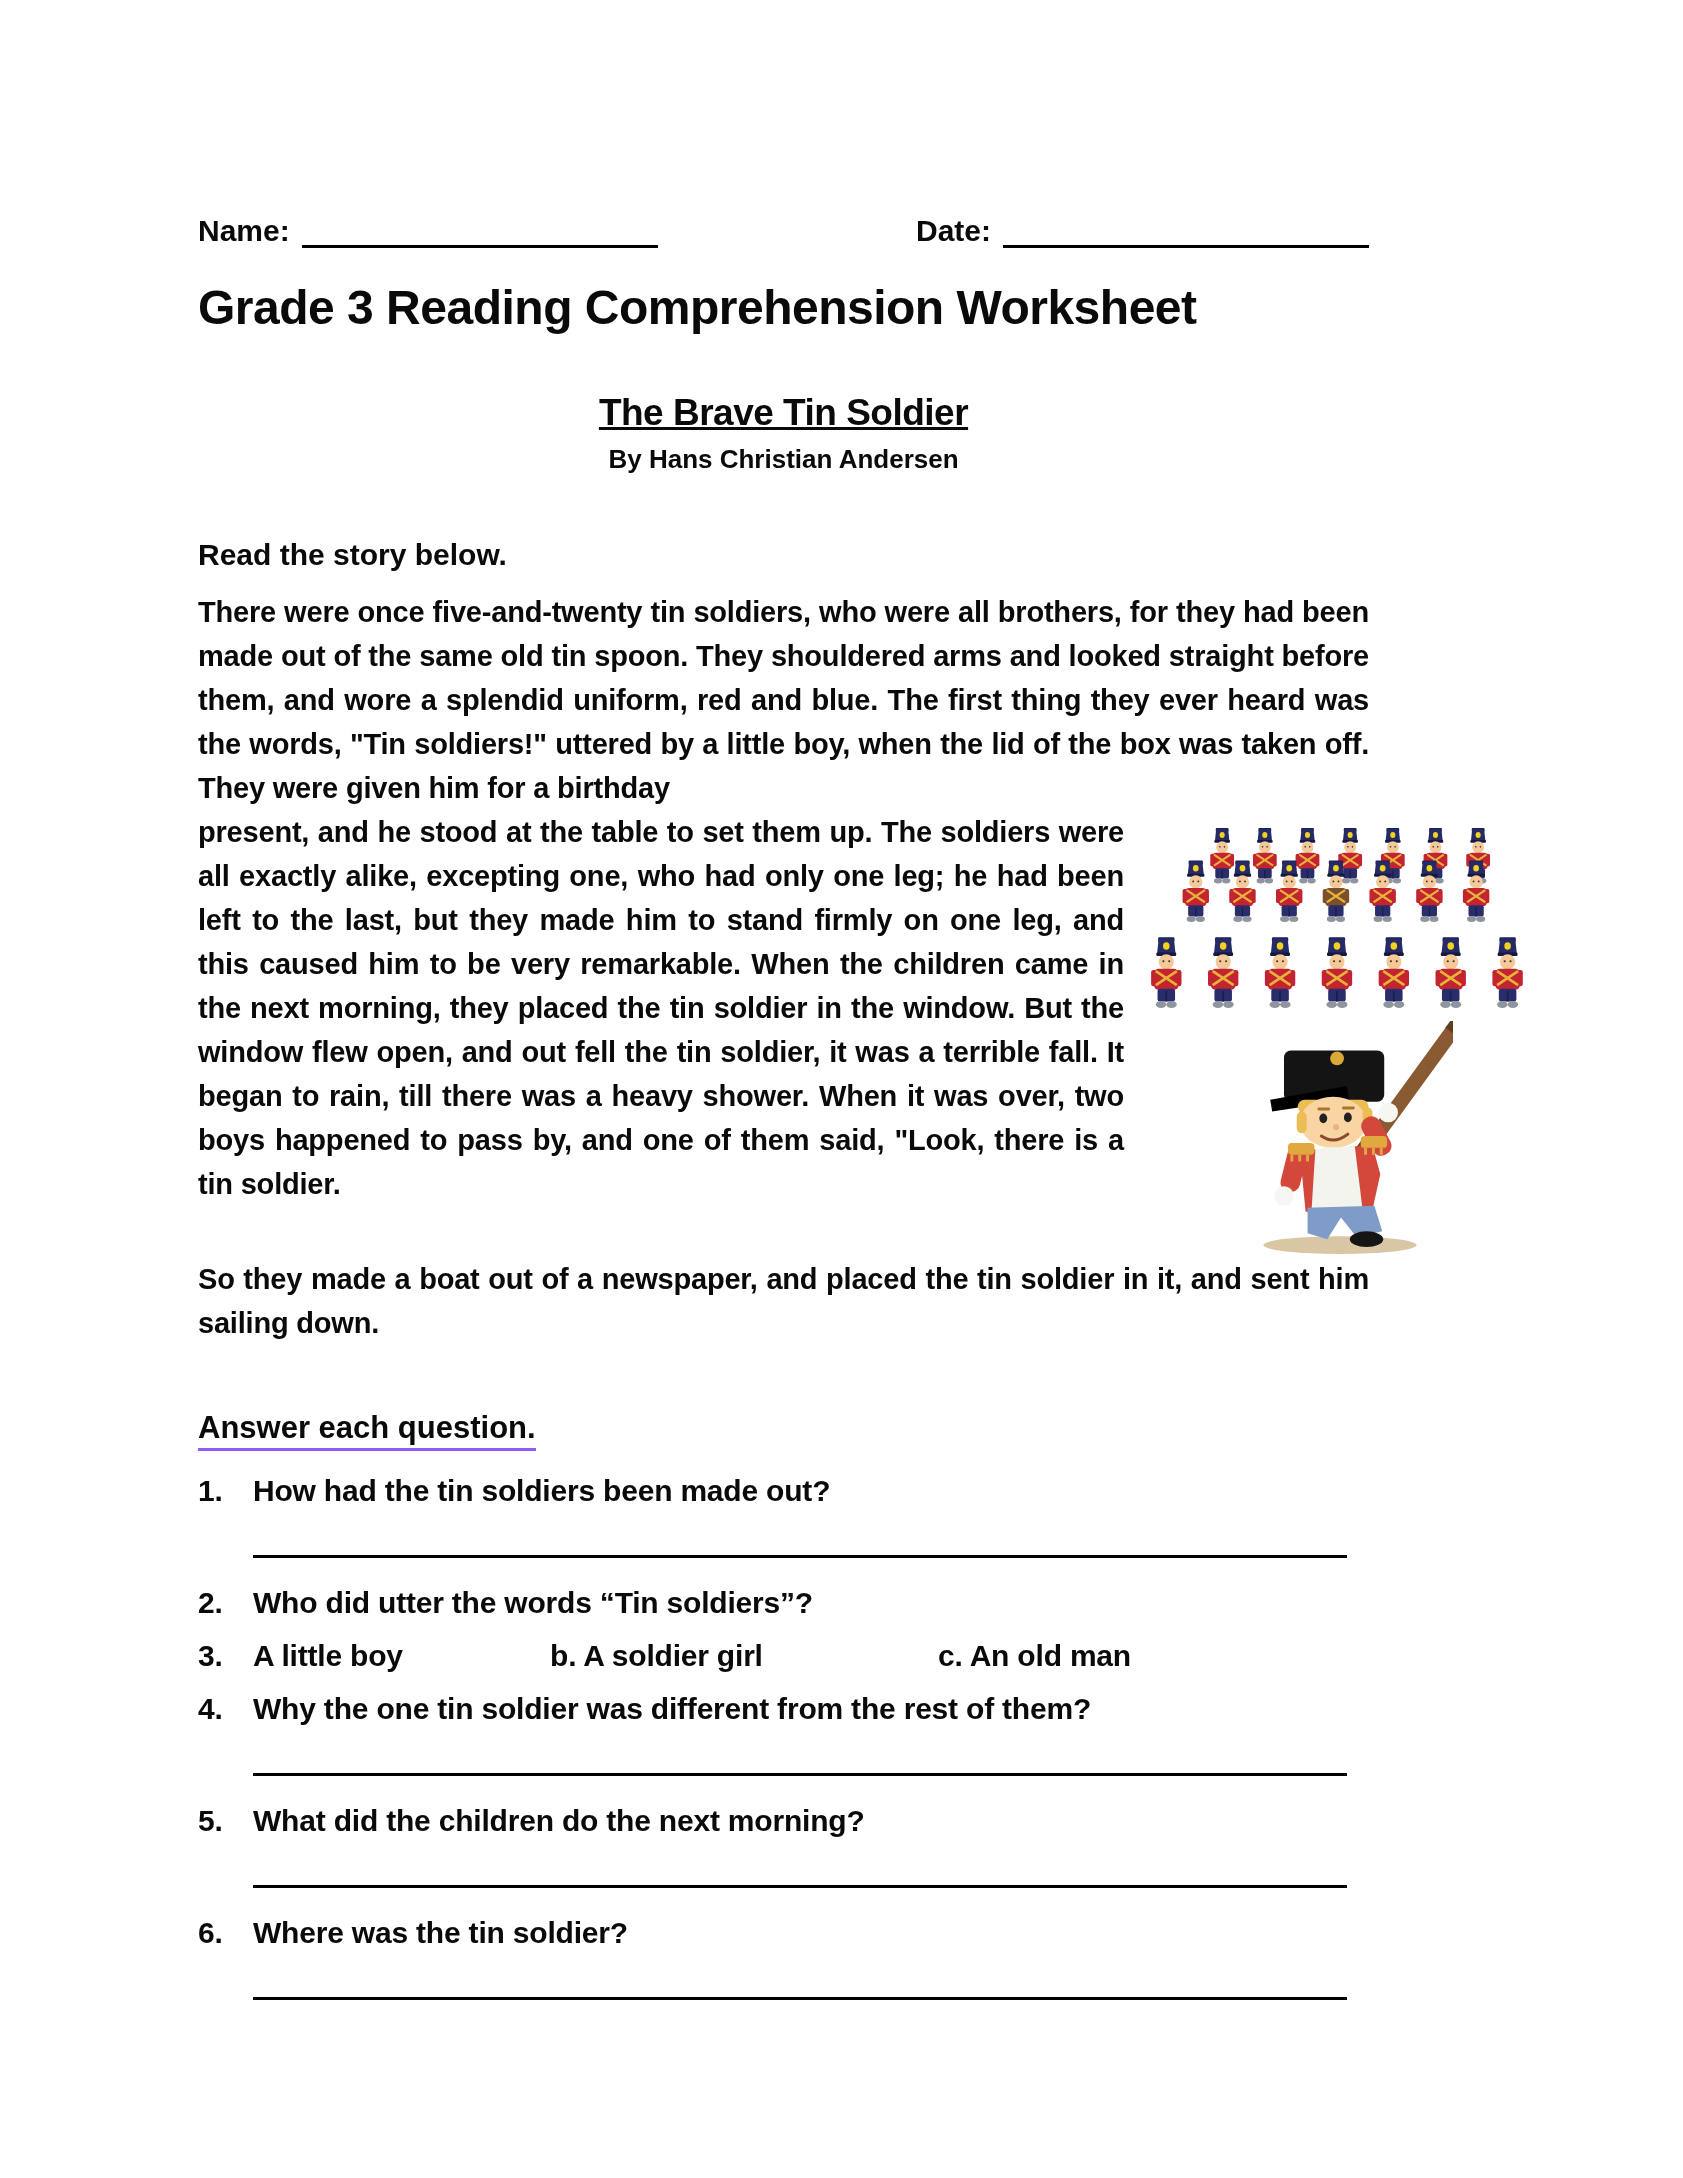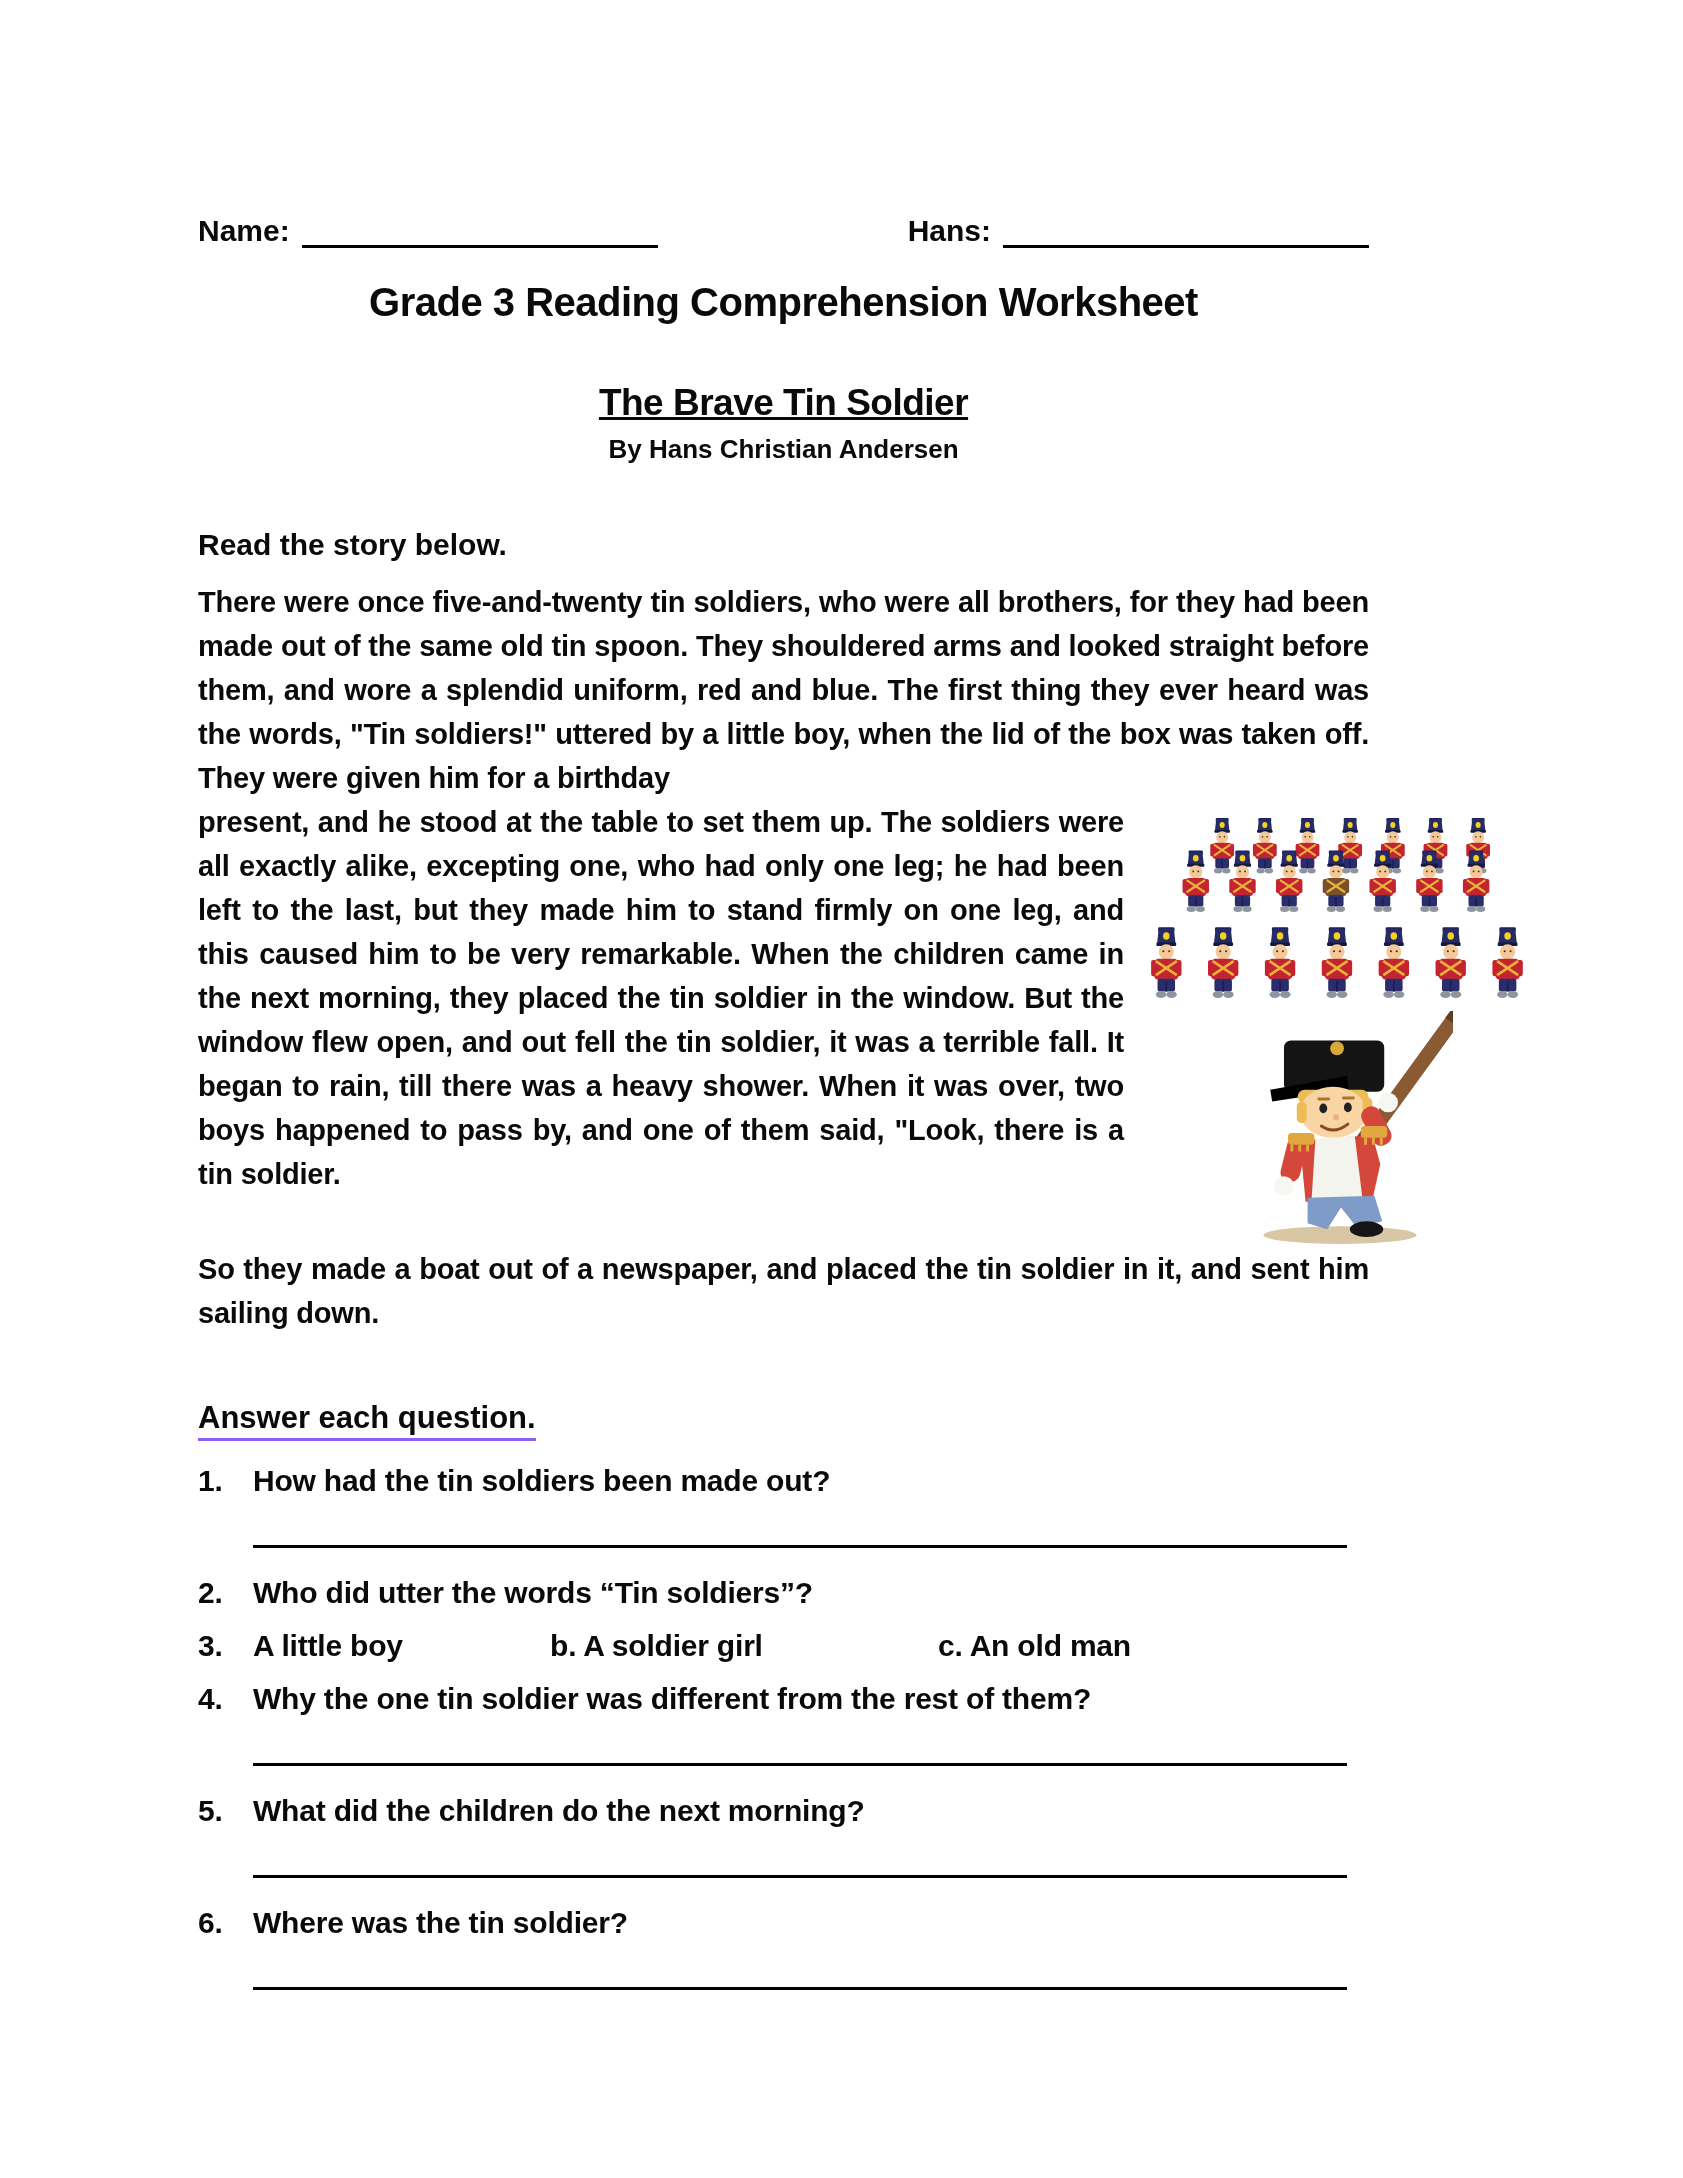--- a/index.html
+++ b/index.html
@@ -23,21 +23,21 @@
     display:flex; justify-content:space-between; align-items:flex-end;
     font-size:30px;
   }
   .field { display:flex; align-items:flex-end; }
   .field .label { margin-right:12px; white-space:nowrap; }
   .blank { display:inline-block; border-bottom:3px solid #000; height:30px; }
   .name-blank { width:356px; }
   .date-blank { width:366px; }
 
   
-  .worksheet-title { text-align:center; font-size:40px; margin:32px 0 0; letter-spacing:-0.5px; }
+  .worksheet-title { text-align:left; font-size:48px; margin:32px 0 0; letter-spacing:-0.5px; }
   .story-title    { text-align:center; font-size:37px; margin:57px 0 0; letter-spacing:-0.5px;text-decoration:underline; }
   .author         { text-align:center; font-size:26px; margin:10px 0 0; }
 
   
   .read-instruction { font-size:30px; margin:63px 0 0; }
   .story-text { font-size:29px; line-height:44px; text-align:justify; letter-spacing:-0.2px; }
   .story-top { margin:18px 0 0; }
   .story-mid { display:flex; align-items:flex-start; width:1356px; }
   .story-mid-text { width:926px; margin:0; flex:none; }
   .illustrations { flex:none; width:431px; display:flex; flex-direction:column; align-items:center; padding-top:12px; }
@@ -86,21 +86,21 @@
       </symbol>
     </defs>
   </svg>
 
   <div class="header-row">
     <div class="field">
       <span class="label">Name:</span>
       <span class="blank name-blank"></span>
     </div>
     <div class="field">
-      <span class="label">Hans:</span>
+      <span class="label">Date:</span>
       <span class="blank date-blank"></span>
     </div>
   </div>
 
   <h1 class="worksheet-title">Grade 3 Reading Comprehension Worksheet</h1>
   <h2 class="story-title">The Brave Tin Soldier</h2>
   <div class="author">By Hans Christian Andersen</div>
 
   <div class="read-instruction">Read the story below.</div>
 

